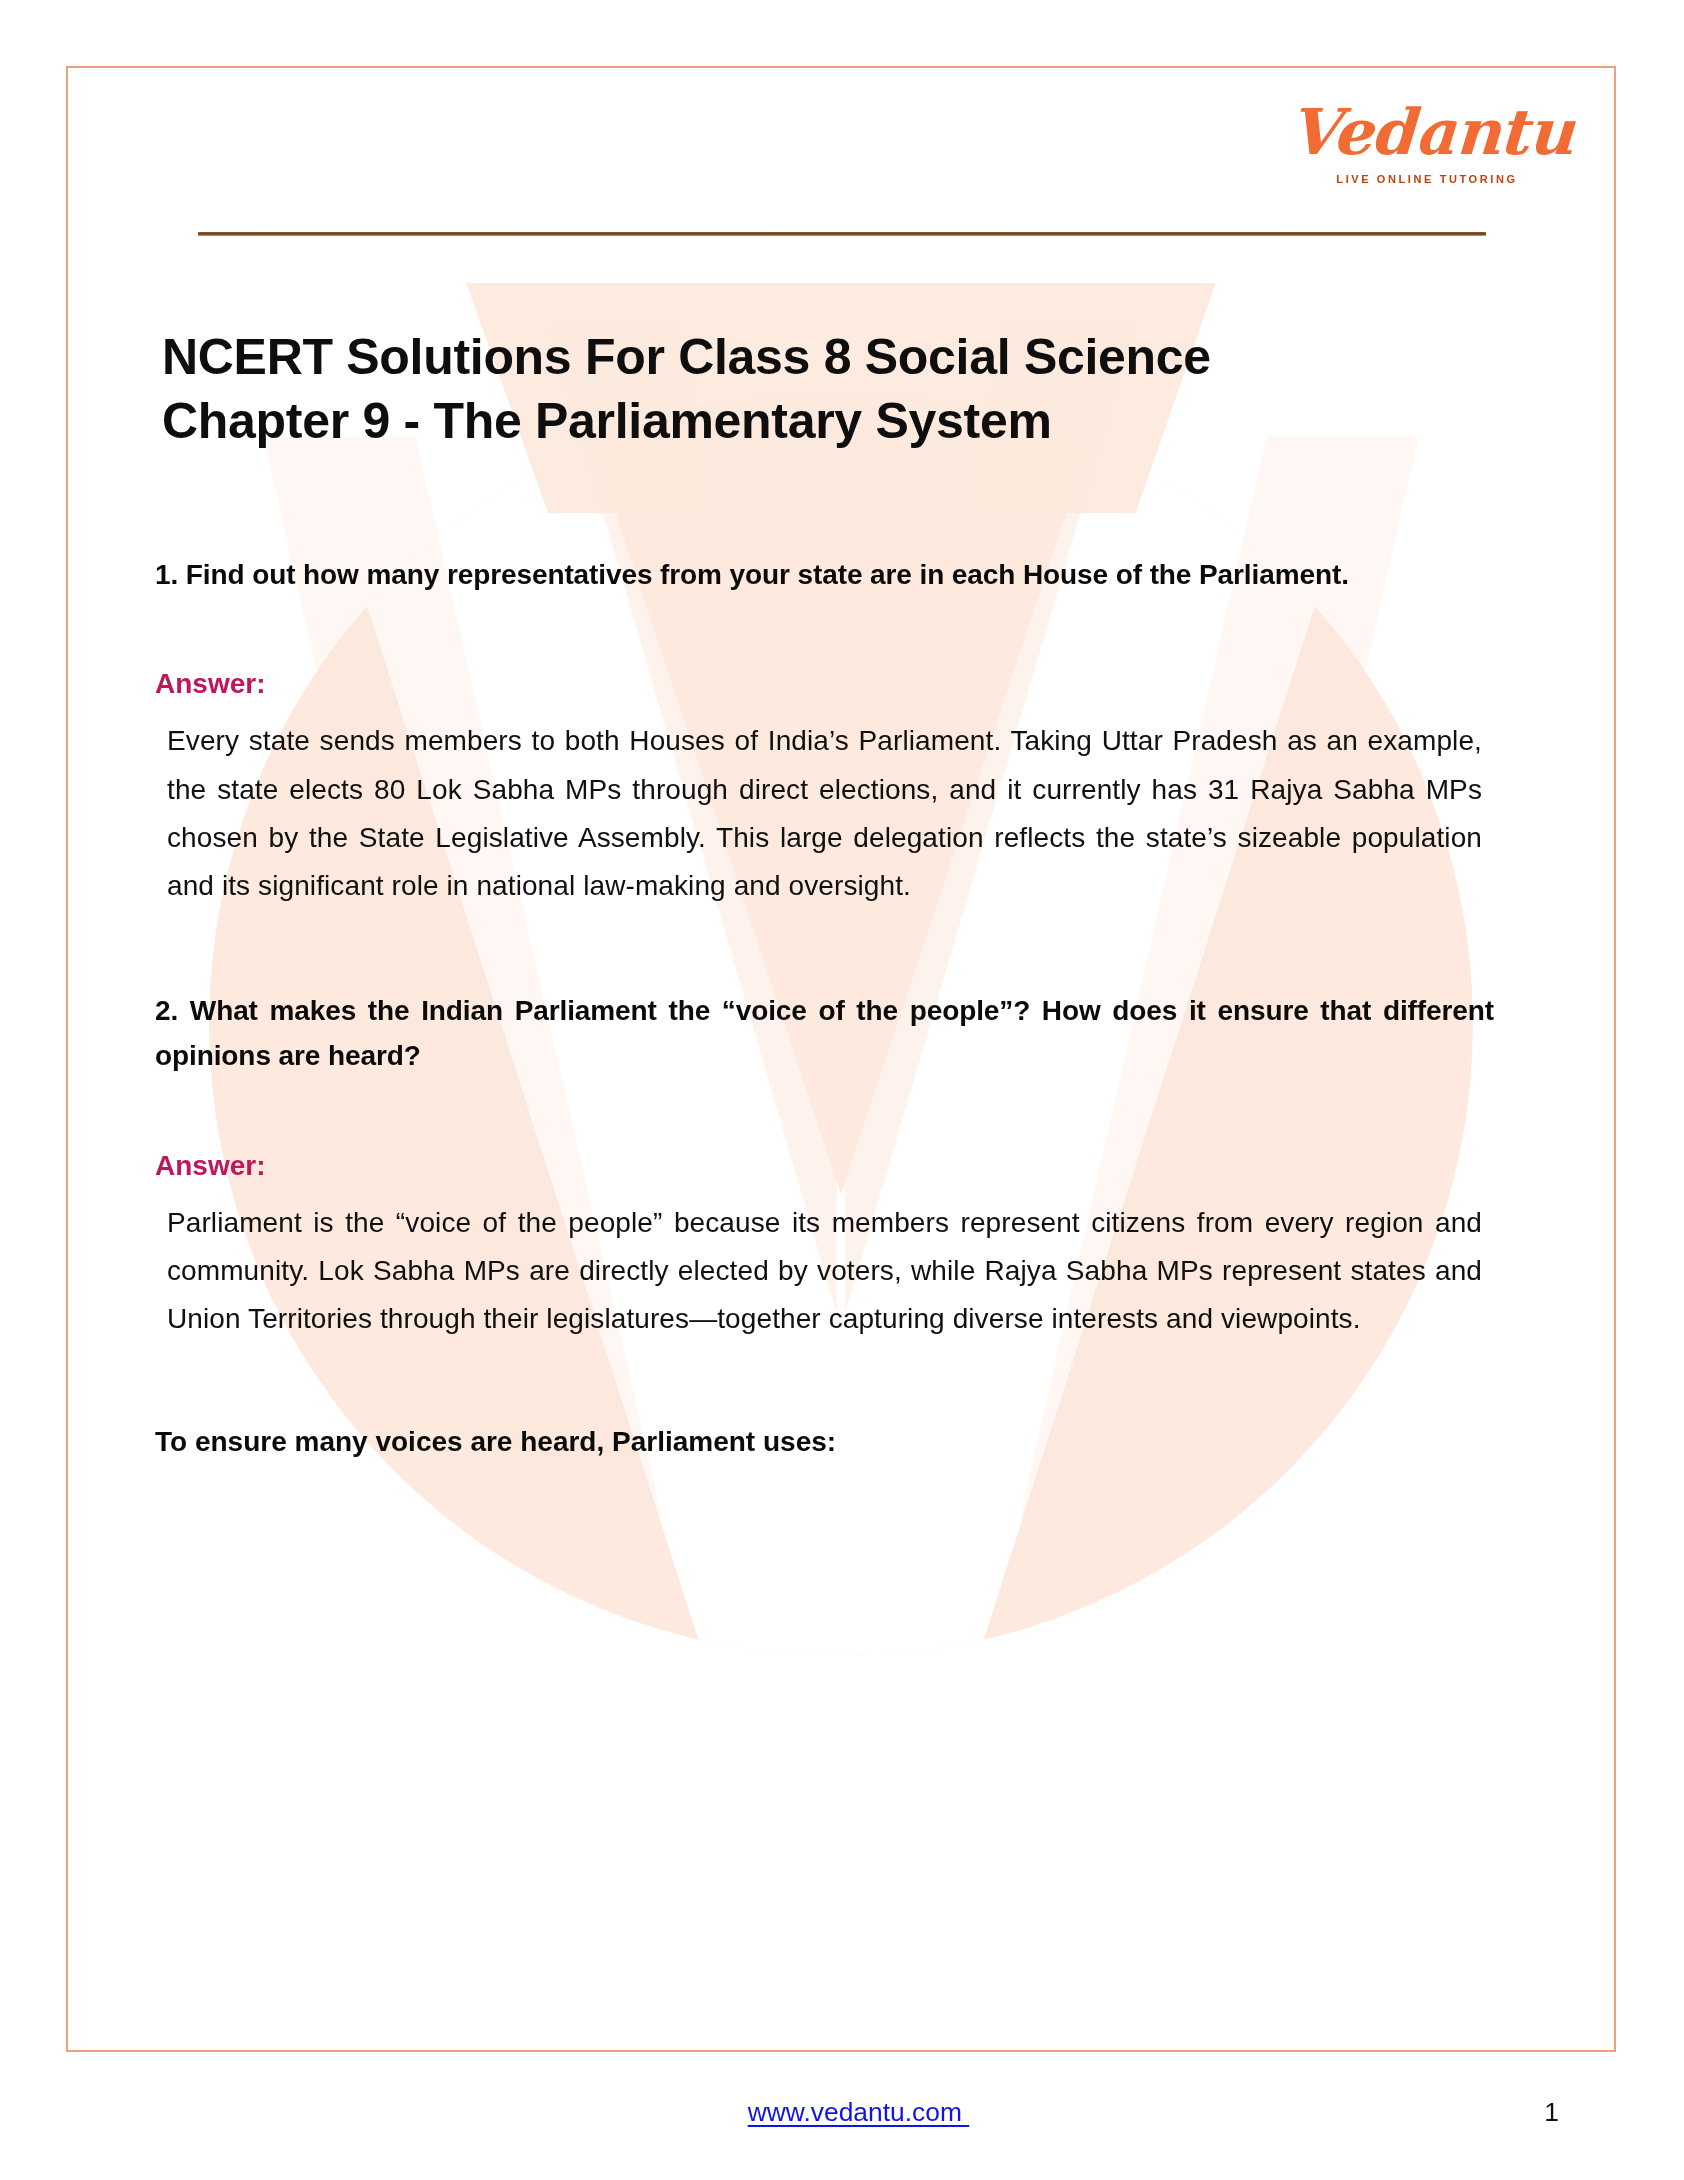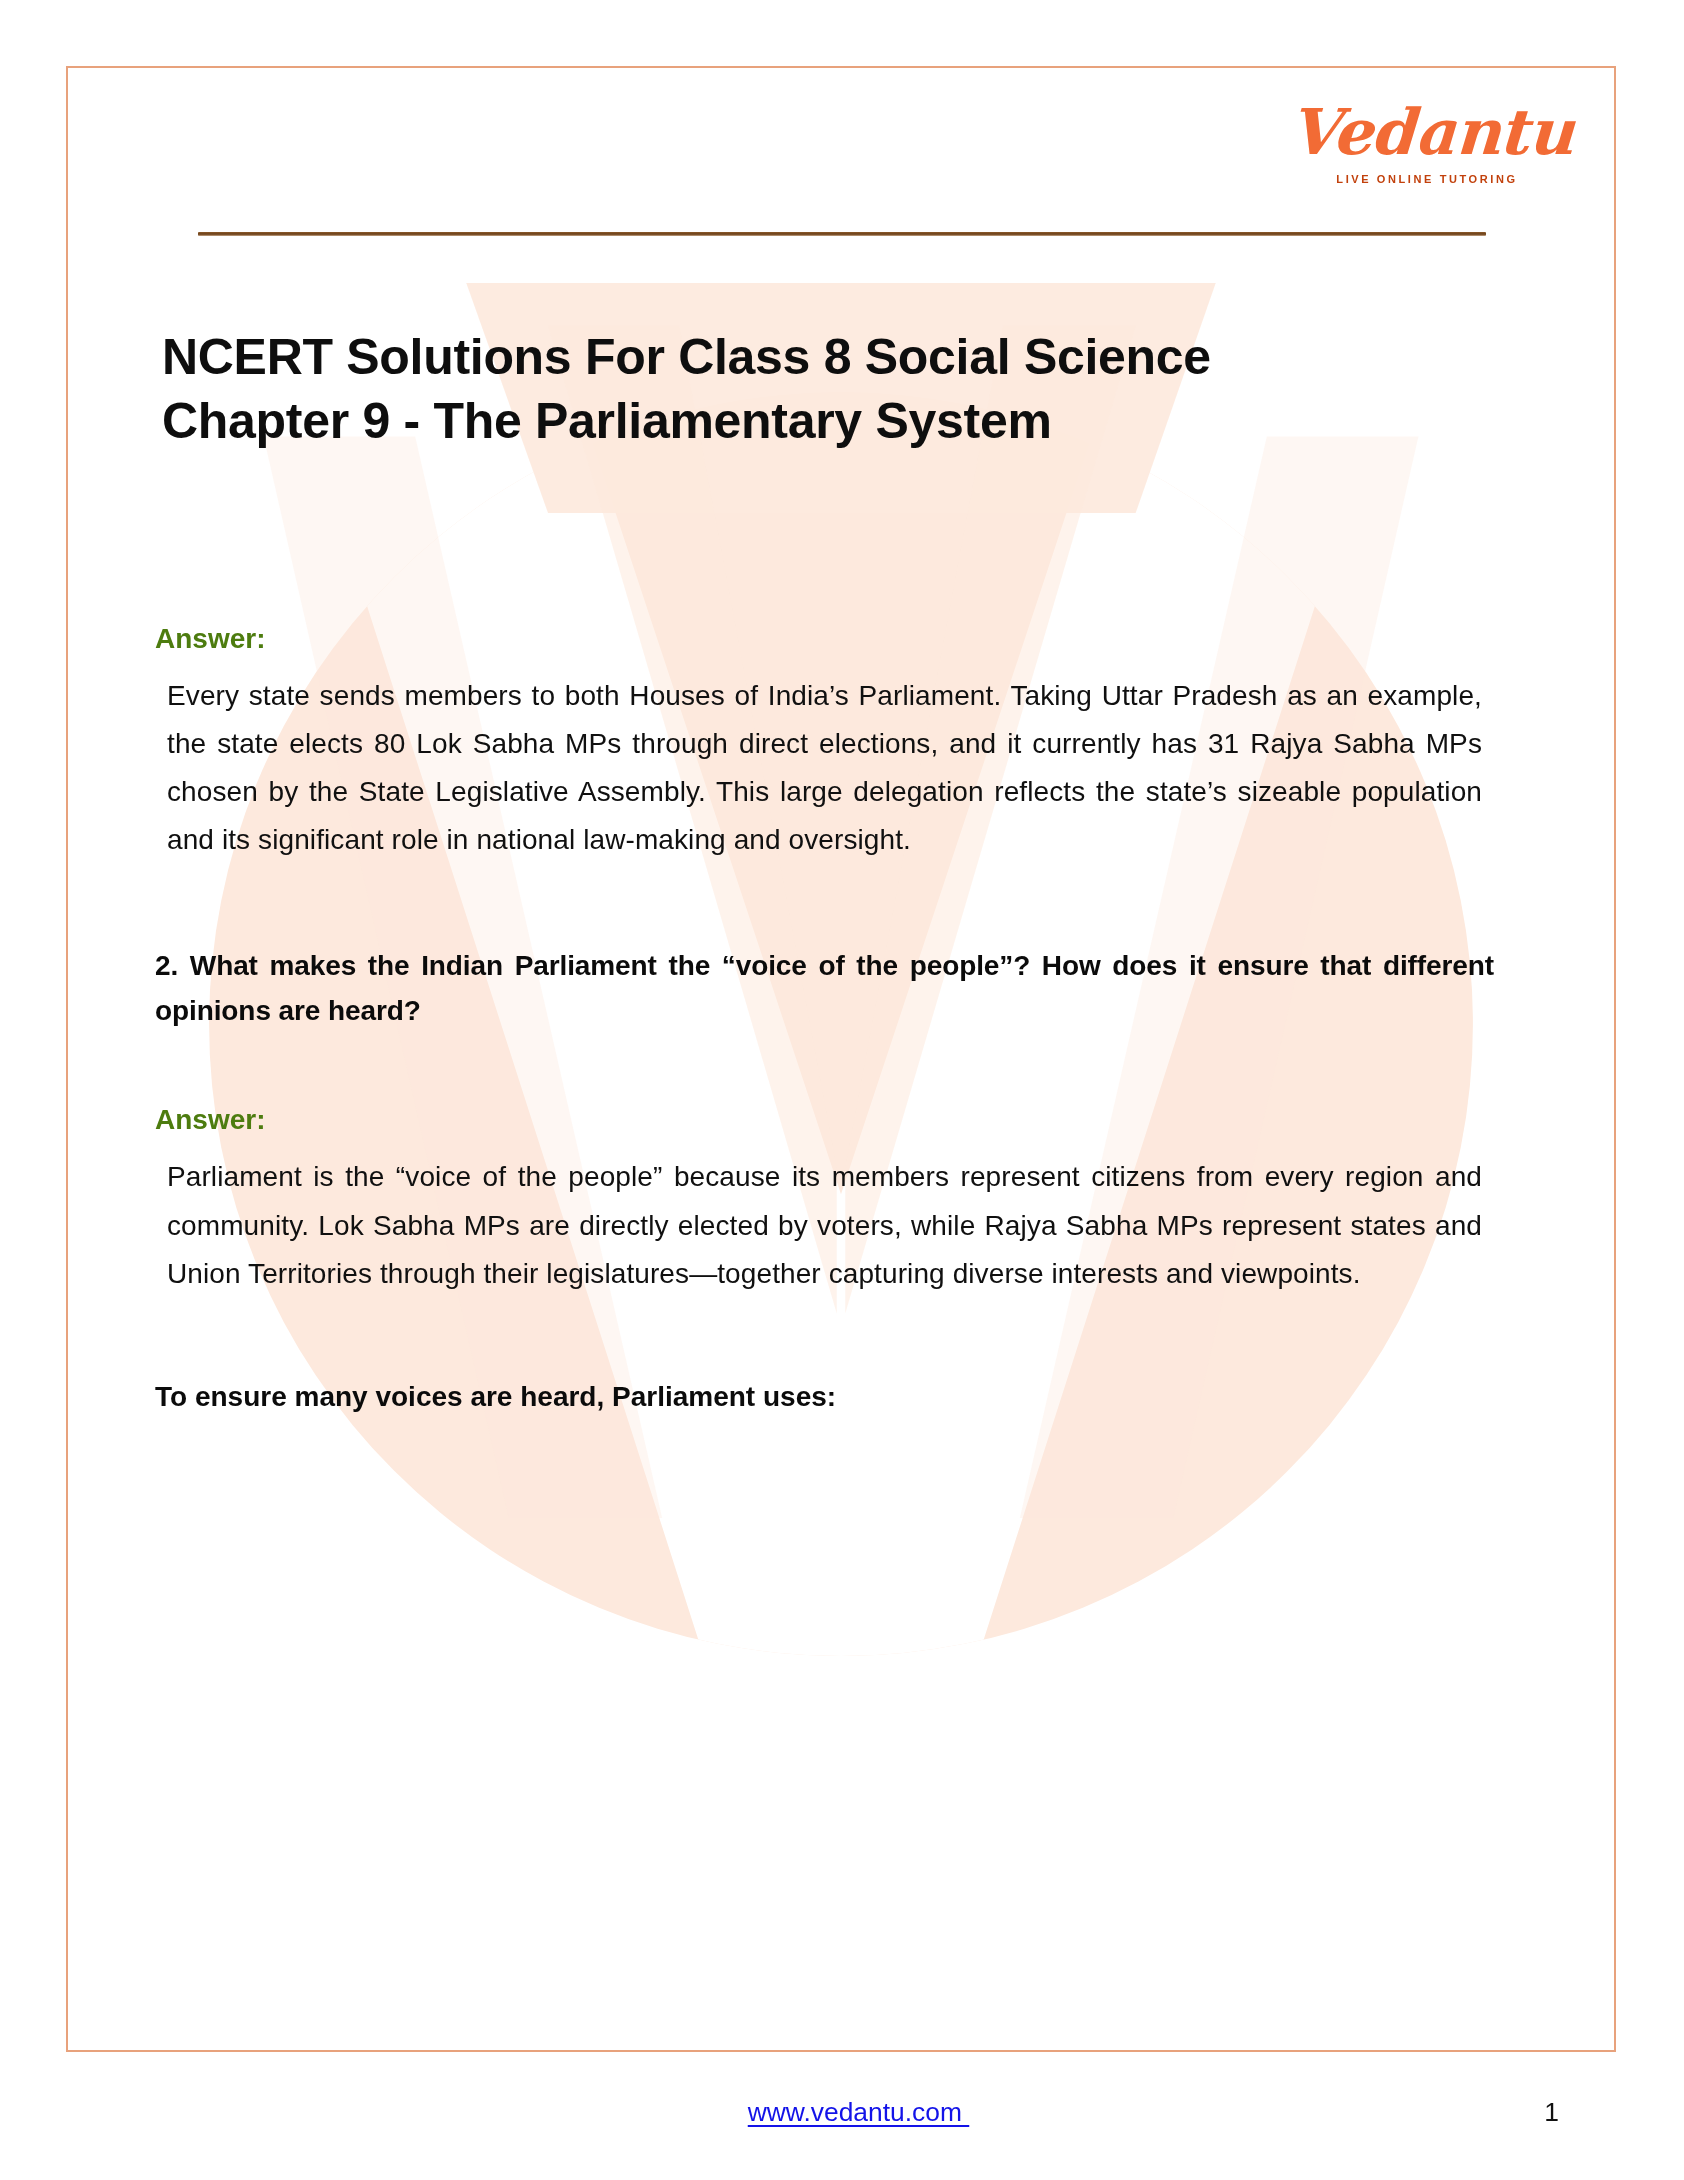--- a/index.html
+++ b/index.html
@@ -134,21 +134,21 @@
     color: #0B0B0B;
     line-height: 1.62;
     text-align: justify;
     margin: 0;
     letter-spacing: -0.1px;
   }
 
   .answer-label {
     font-size: 28px;
     font-weight: 800;
-    color: #4d7c0f;
+    color: #be185d;
     line-height: 1.5;
     margin: 0 0 5.1px 0;
   }
 
   .a {
     font-size: 28px;
     font-weight: 400;
     color: #101010;
     line-height: 1.72;
     text-align: justify;
@@ -235,20 +235,21 @@
     <div class="header-rule"></div>
 
     <div class="doc-title">
       <span>NCERT Solutions For Class 8 Social Science</span>
       <span class="line2">Chapter 9 - The Parliamentary System</span>
     </div>
 
     <div class="body-col">
 
 
+      <p class="q">1. Find out how many representatives from your state are in each House of the Parliament.</p>
 
       <div class="spacer-lg"></div>
 
       <p class="answer-label">Answer:</p>
 
       <p class="a">Every state sends members to both Houses of India’s Parliament. Taking Uttar Pradesh as an example, the state elects 80 Lok Sabha MPs through direct elections, and it currently has 31 Rajya Sabha MPs chosen by the State Legislative Assembly. This large delegation reflects the state’s sizeable population and its significant role in national law-making and oversight.</p>
 
       <div class="spacer-lg"></div>
 
       <p class="q">2. What makes the Indian Parliament the “voice of the people”? How does it ensure that different opinions are heard?</p>

